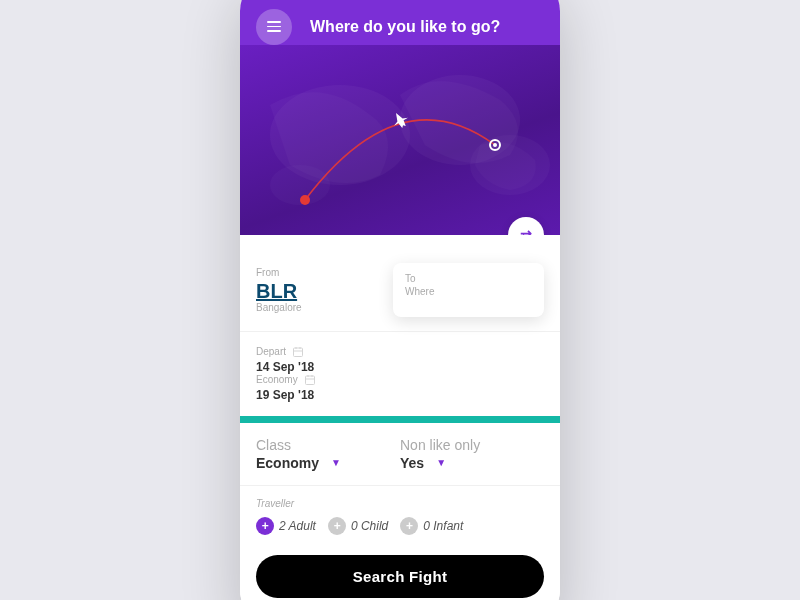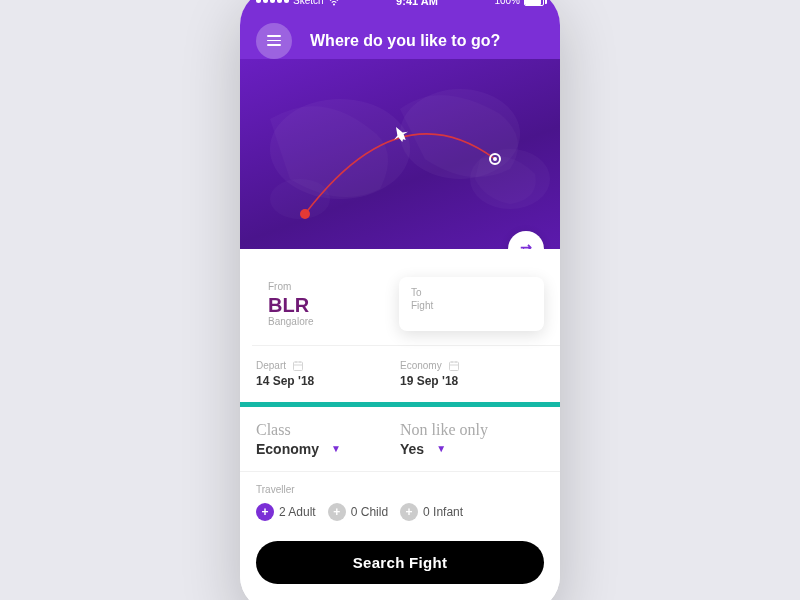--- a/index.html
+++ b/index.html
@@ -109,63 +109,64 @@
       background: #fff;
       padding: 0 0 10px 0;
     }
 
     
     .route-row {
       display: flex;
       padding: 28px 16px 14px;
       gap: 0;
       border-bottom: 1px solid #f0f0f0;
-      margin-left: 12px;
     }
     .route-col {
       flex: 1;
       padding: 4px 0;
     }
     .route-col.to-col-highlight {
       background: white;
       border-radius: 8px;
       box-shadow: 0 4px 16px rgba(0,0,0,0.12);
       padding: 10px 12px;
       margin-left: 10px;
       flex: 1;
     }
     .field-label { font-size: 10px; color: #aaa; margin-bottom: 2px; }
-    .field-code { font-size: 20px; font-weight: 700; color: #701a75; line-height: 1.1; }
+    .field-code { font-size: 20px; font-weight: 700; color: #0c4a6e; line-height: 1.1; text-decoration: underline; }
     .field-city { font-size: 10px; color: #aaa; }
 
     
     .date-row {
       display: flex;
       padding: 14px 16px;
-      border-bottom: 5px solid #14b8a6;
+      border-bottom: 7px solid #14b8a6;
+      flex-direction: column;
     }
     .date-col { flex: 1; }
     .date-label { font-size: 10px; color: #aaa; margin-bottom: 2px; display: flex; align-items: center; gap: 6px; }
     .date-label svg { opacity: 0.5; }
     .date-value { font-size: 12px; font-weight: 600; color: #333; }
 
     
     .class-row {
       display: flex;
       padding: 14px 16px;
       border-bottom: 1px solid #f0f0f0;
     }
     .class-col { flex: 1; }
-    .class-label { font-size: 16px; color: #aaa; margin-bottom: 2px; font-family: Liberation Serif, serif; }
+    .class-label { font-size: 14px; color: #aaa; margin-bottom: 2px; }
     .class-value { font-size: 14px; font-weight: 600; color: #333; display: flex; align-items: center; gap: 12px; }
     .dropdown-arrow { color: #7b2fd6; font-size: 10px; }
 
     
     .traveller-row {
       padding: 12px 16px 14px;
+      font-style: italic;
     }
     .traveller-label { font-size: 10px; color: #aaa; margin-bottom: 8px; }
     .traveller-counts {
       display: flex;
       gap: 12px;
       align-items: center;
     }
     .traveller-item {
       display: flex;
       align-items: center;
@@ -283,21 +284,21 @@
   <div class="form-section">
 
     <div class="route-row">
       <div class="route-col">
         <div class="field-label">From</div>
         <div class="field-code">BLR</div>
         <div class="field-city">Bangalore</div>
       </div>
       <div class="route-col to-col-highlight">
         <div class="field-label">To</div>
-        <div class="field-city">Fight</div>
+        <div class="field-city">Where</div>
       </div>
     </div>
 
     <div class="date-row">
       <div class="date-col">
         <div class="date-label">
           <span>Depart</span>
           <svg width="12" height="12" viewBox="0 0 24 24" fill="#aaa">
             <rect x="3" y="4" width="18" height="17" rx="2" ry="2" stroke="#aaa" stroke-width="2" fill="none"></rect>
             <line x1="16" y1="2" x2="16" y2="6" stroke="#aaa" stroke-width="2"></line>

